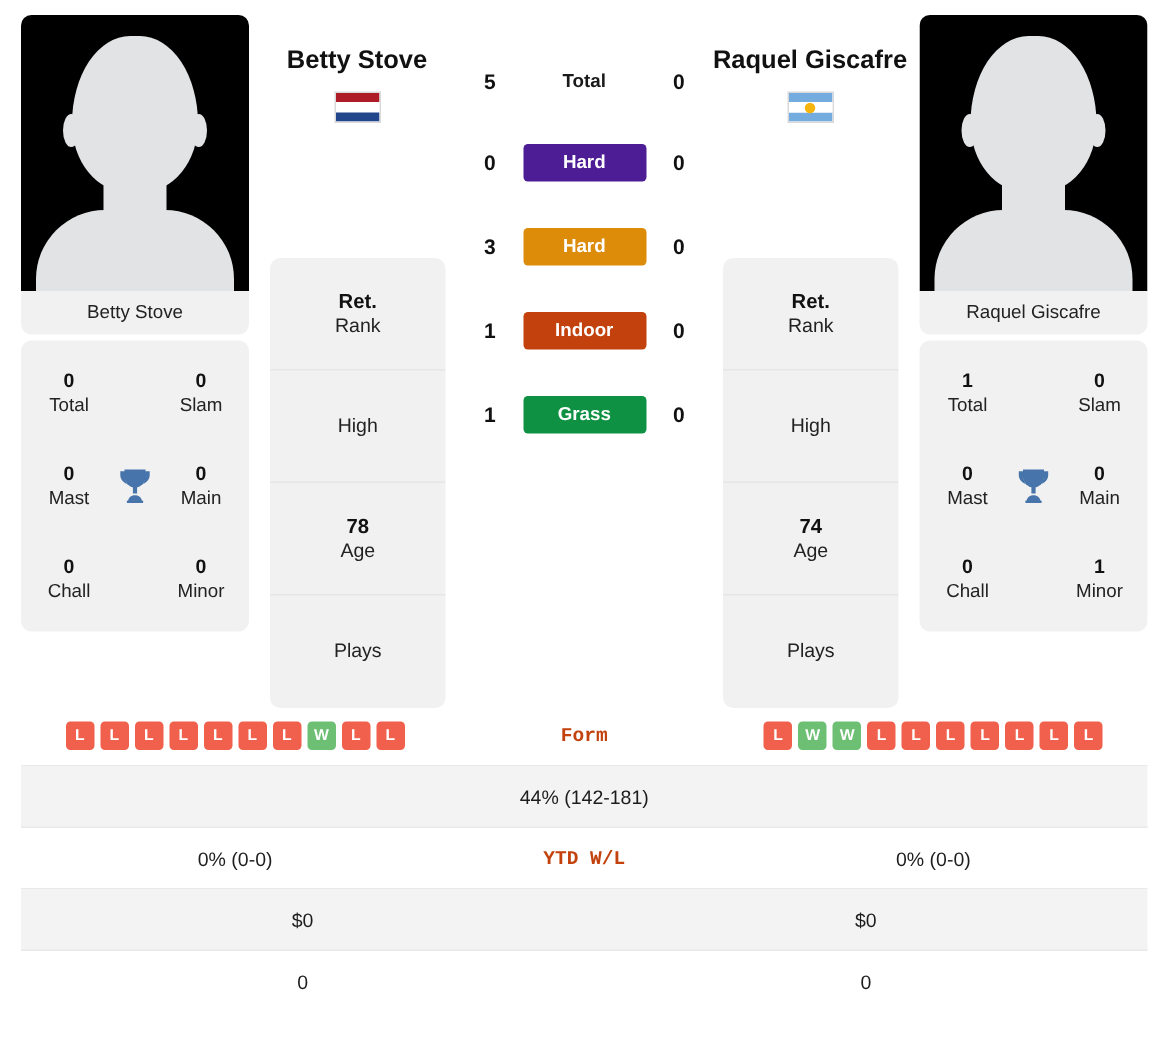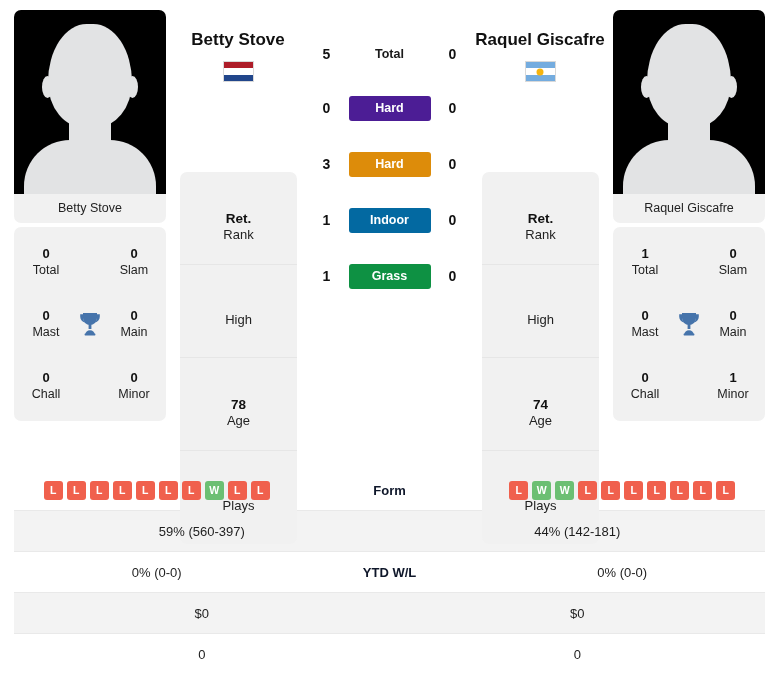--- a/index.html
+++ b/index.html
@@ -130,21 +130,20 @@
     overflow: hidden;
   }
   .info-cell {
     height: 75px;
     display: flex;
     flex-direction: column;
     align-items: center;
     justify-content: center;
     border-bottom: 1px solid #e6e6e6;
     line-height: 1.3;
-    margin-top: 18px;
   }
   .info-cell:last-child { border-bottom: none; }
   .info-val { font-size: 13.5px; font-weight: bold; color: #111; }
   .info-lab { font-size: 13px; color: #222; }
 
   
   .center-col {
     flex: 1 1 auto;
     display: flex;
     flex-direction: column;
@@ -240,21 +239,22 @@
     flex: 1 1 0;
     text-align: center;
     font-size: 13px;
     color: #1d1d1d;
   }
   .st-mid {
     flex: 0 0 180px;
     text-align: center;
     font-size: 13px;
     font-weight: bold;
-    color: #0f172a;
+    color: #c2410c;
+    font-family: Liberation Mono, monospace;
   }
   .form-wrap {
     display: flex;
     gap: 4px;
     justify-content: center;
     align-items: center;
   }
   .fb {
     width: 19px;
     height: 19px;
@@ -378,21 +378,21 @@
       <div class="s-badge" style="background:#4c1d95">Hard</div>
       <div class="s-num">0</div>
     </div>
     <div class="surface-row">
       <div class="s-num">3</div>
       <div class="s-badge" style="background:#dd8c0a">Hard</div>
       <div class="s-num">0</div>
     </div>
     <div class="surface-row">
       <div class="s-num">1</div>
-      <div class="s-badge" style="background:#0369a1">Indoor</div>
+      <div class="s-badge" style="background:#c2410c">Indoor</div>
       <div class="s-num">0</div>
     </div>
     <div class="surface-row">
       <div class="s-num">1</div>
       <div class="s-badge" style="background:#0e9143">Grass</div>
       <div class="s-num">0</div>
     </div>
   </div>
 
   <div class="info-col">
@@ -498,21 +498,20 @@
           <div class="fb" style="background: rgb(240, 96, 77);">L</div>
           <div class="fb" style="background: rgb(240, 96, 77);">L</div>
           <div class="fb" style="background: rgb(240, 96, 77);">L</div>
           <div class="fb" style="background: rgb(240, 96, 77);">L</div>
           <div class="fb" style="background: rgb(240, 96, 77);">L</div>
         </div>
     </div>
   </div>
 
   <div class="st-row alt">
-    <div class="st-left">59% (560-397)</div>
     <div class="st-right">44% (142-181)</div>
   </div>
 
   <div class="st-row">
     <div class="st-left">0% (0-0)</div>
     <div class="st-mid">YTD W/L</div>
     <div class="st-right">0% (0-0)</div>
   </div>
 
   <div class="st-row alt">

